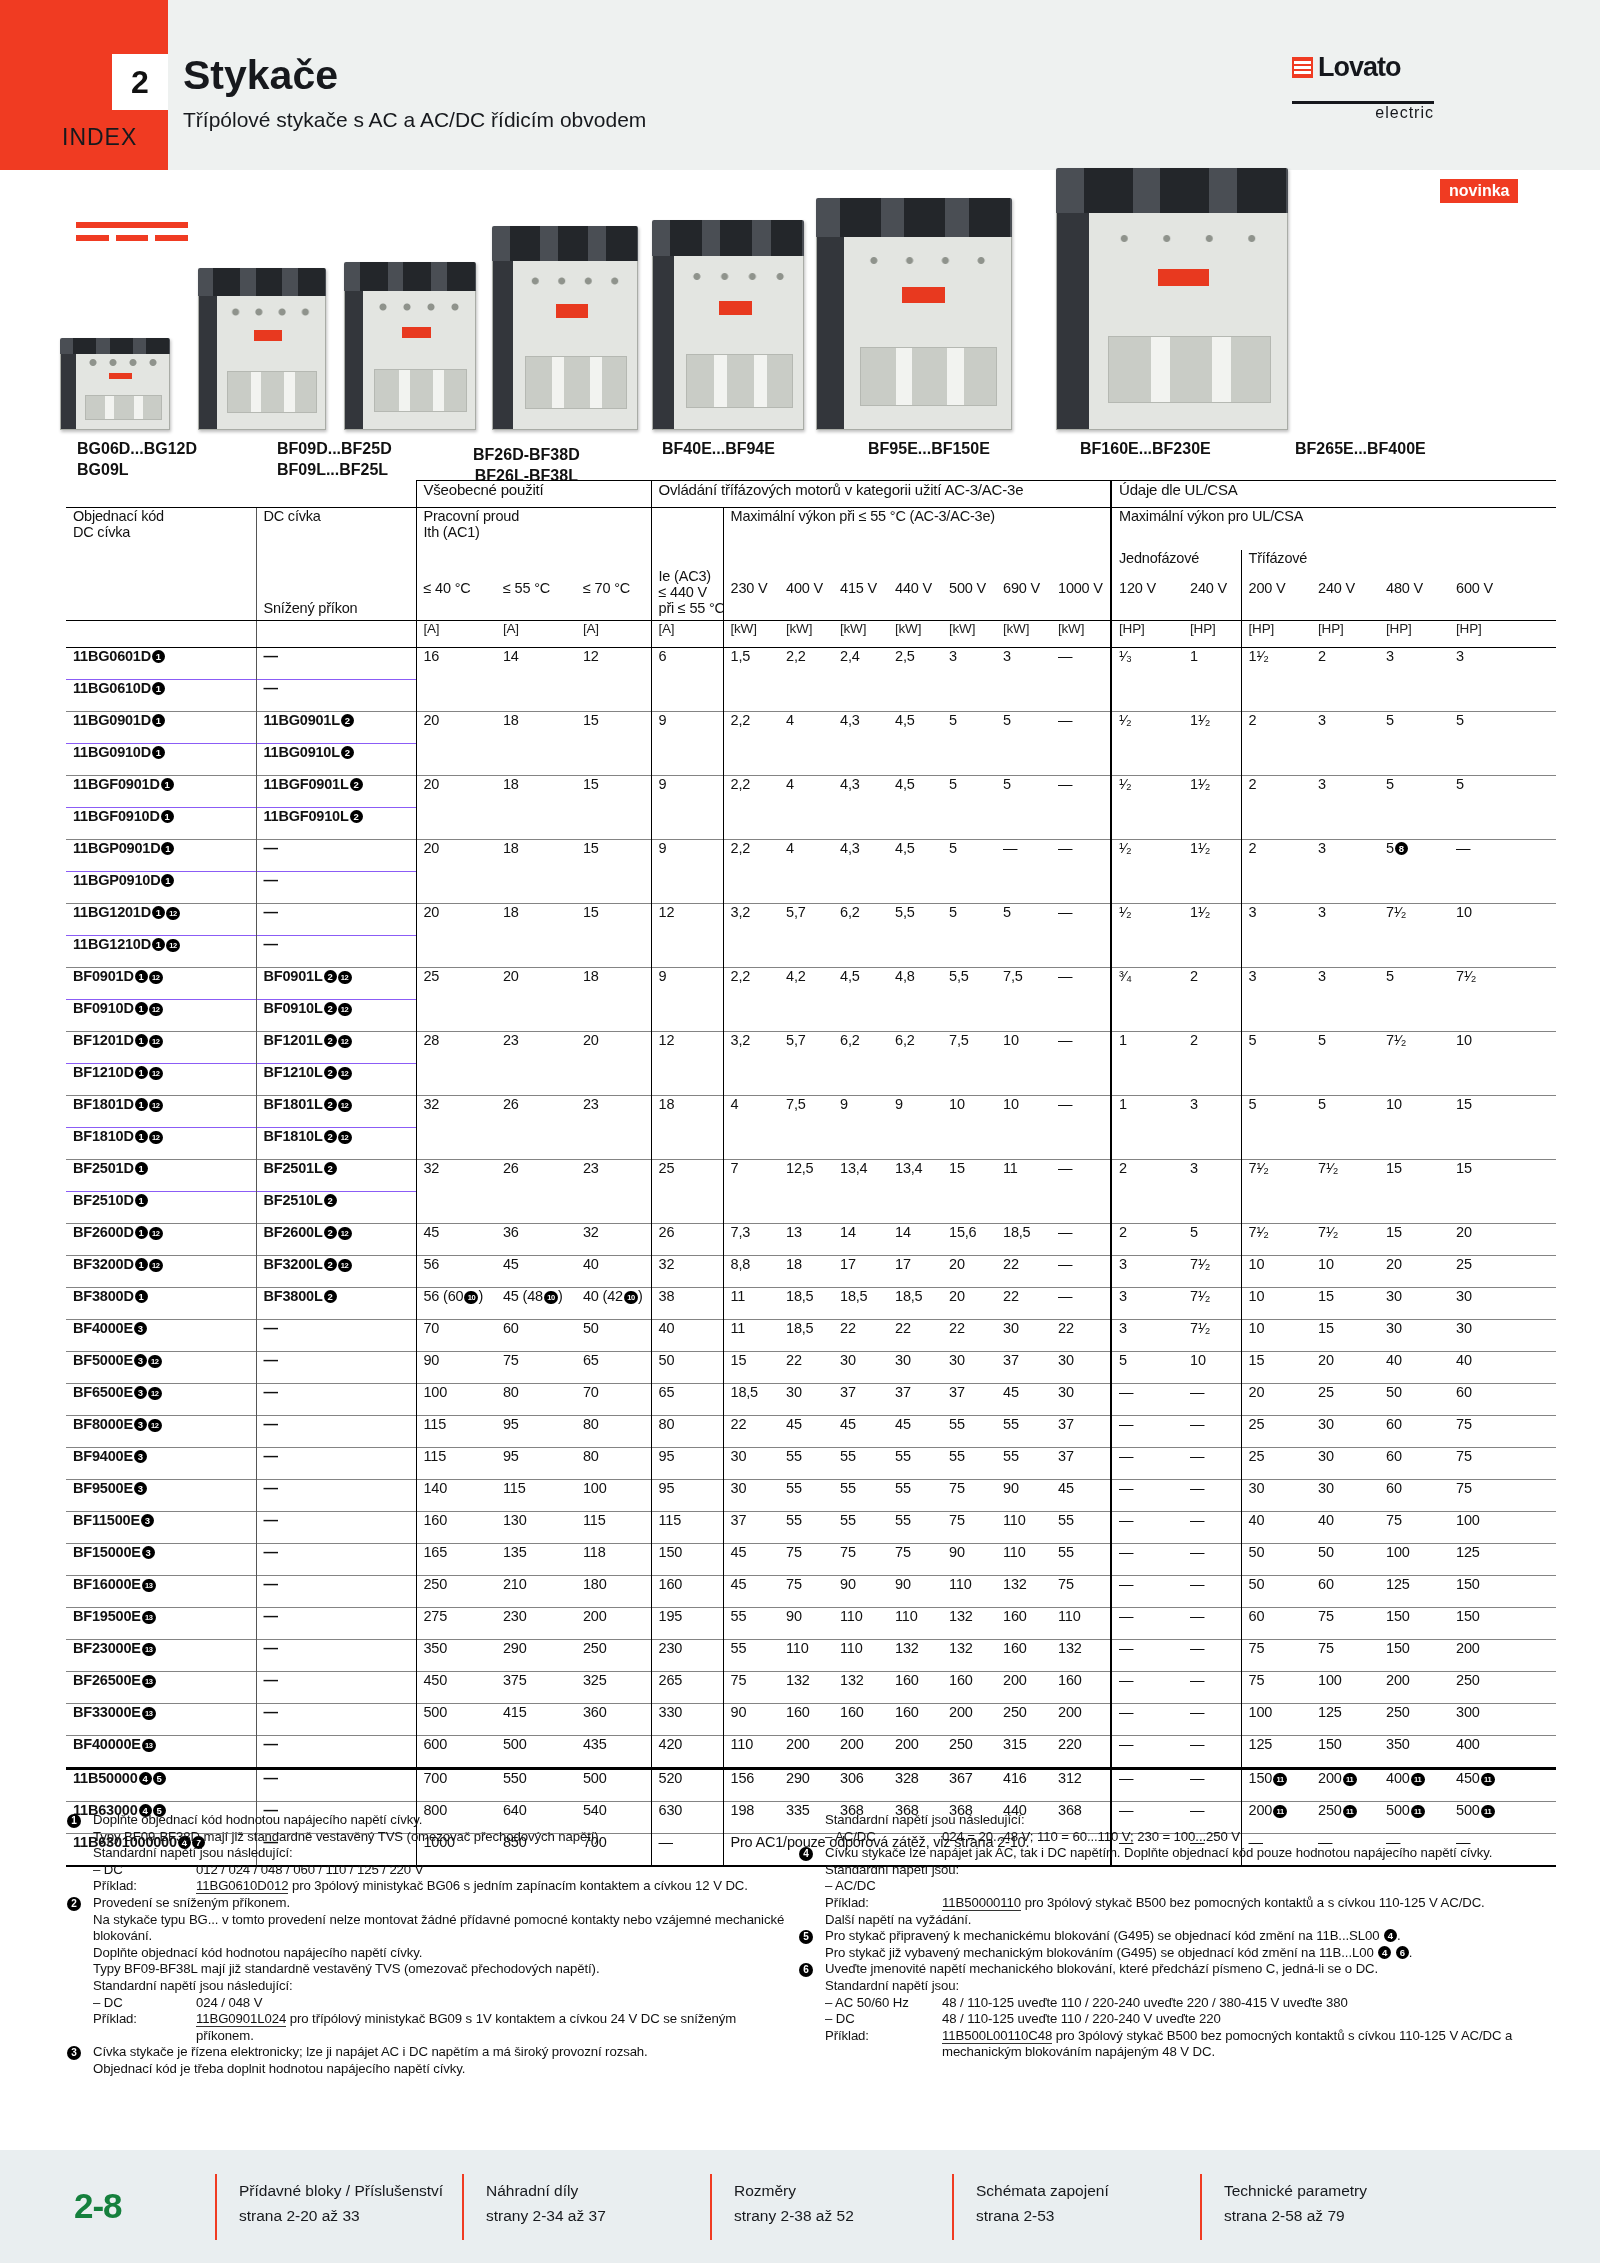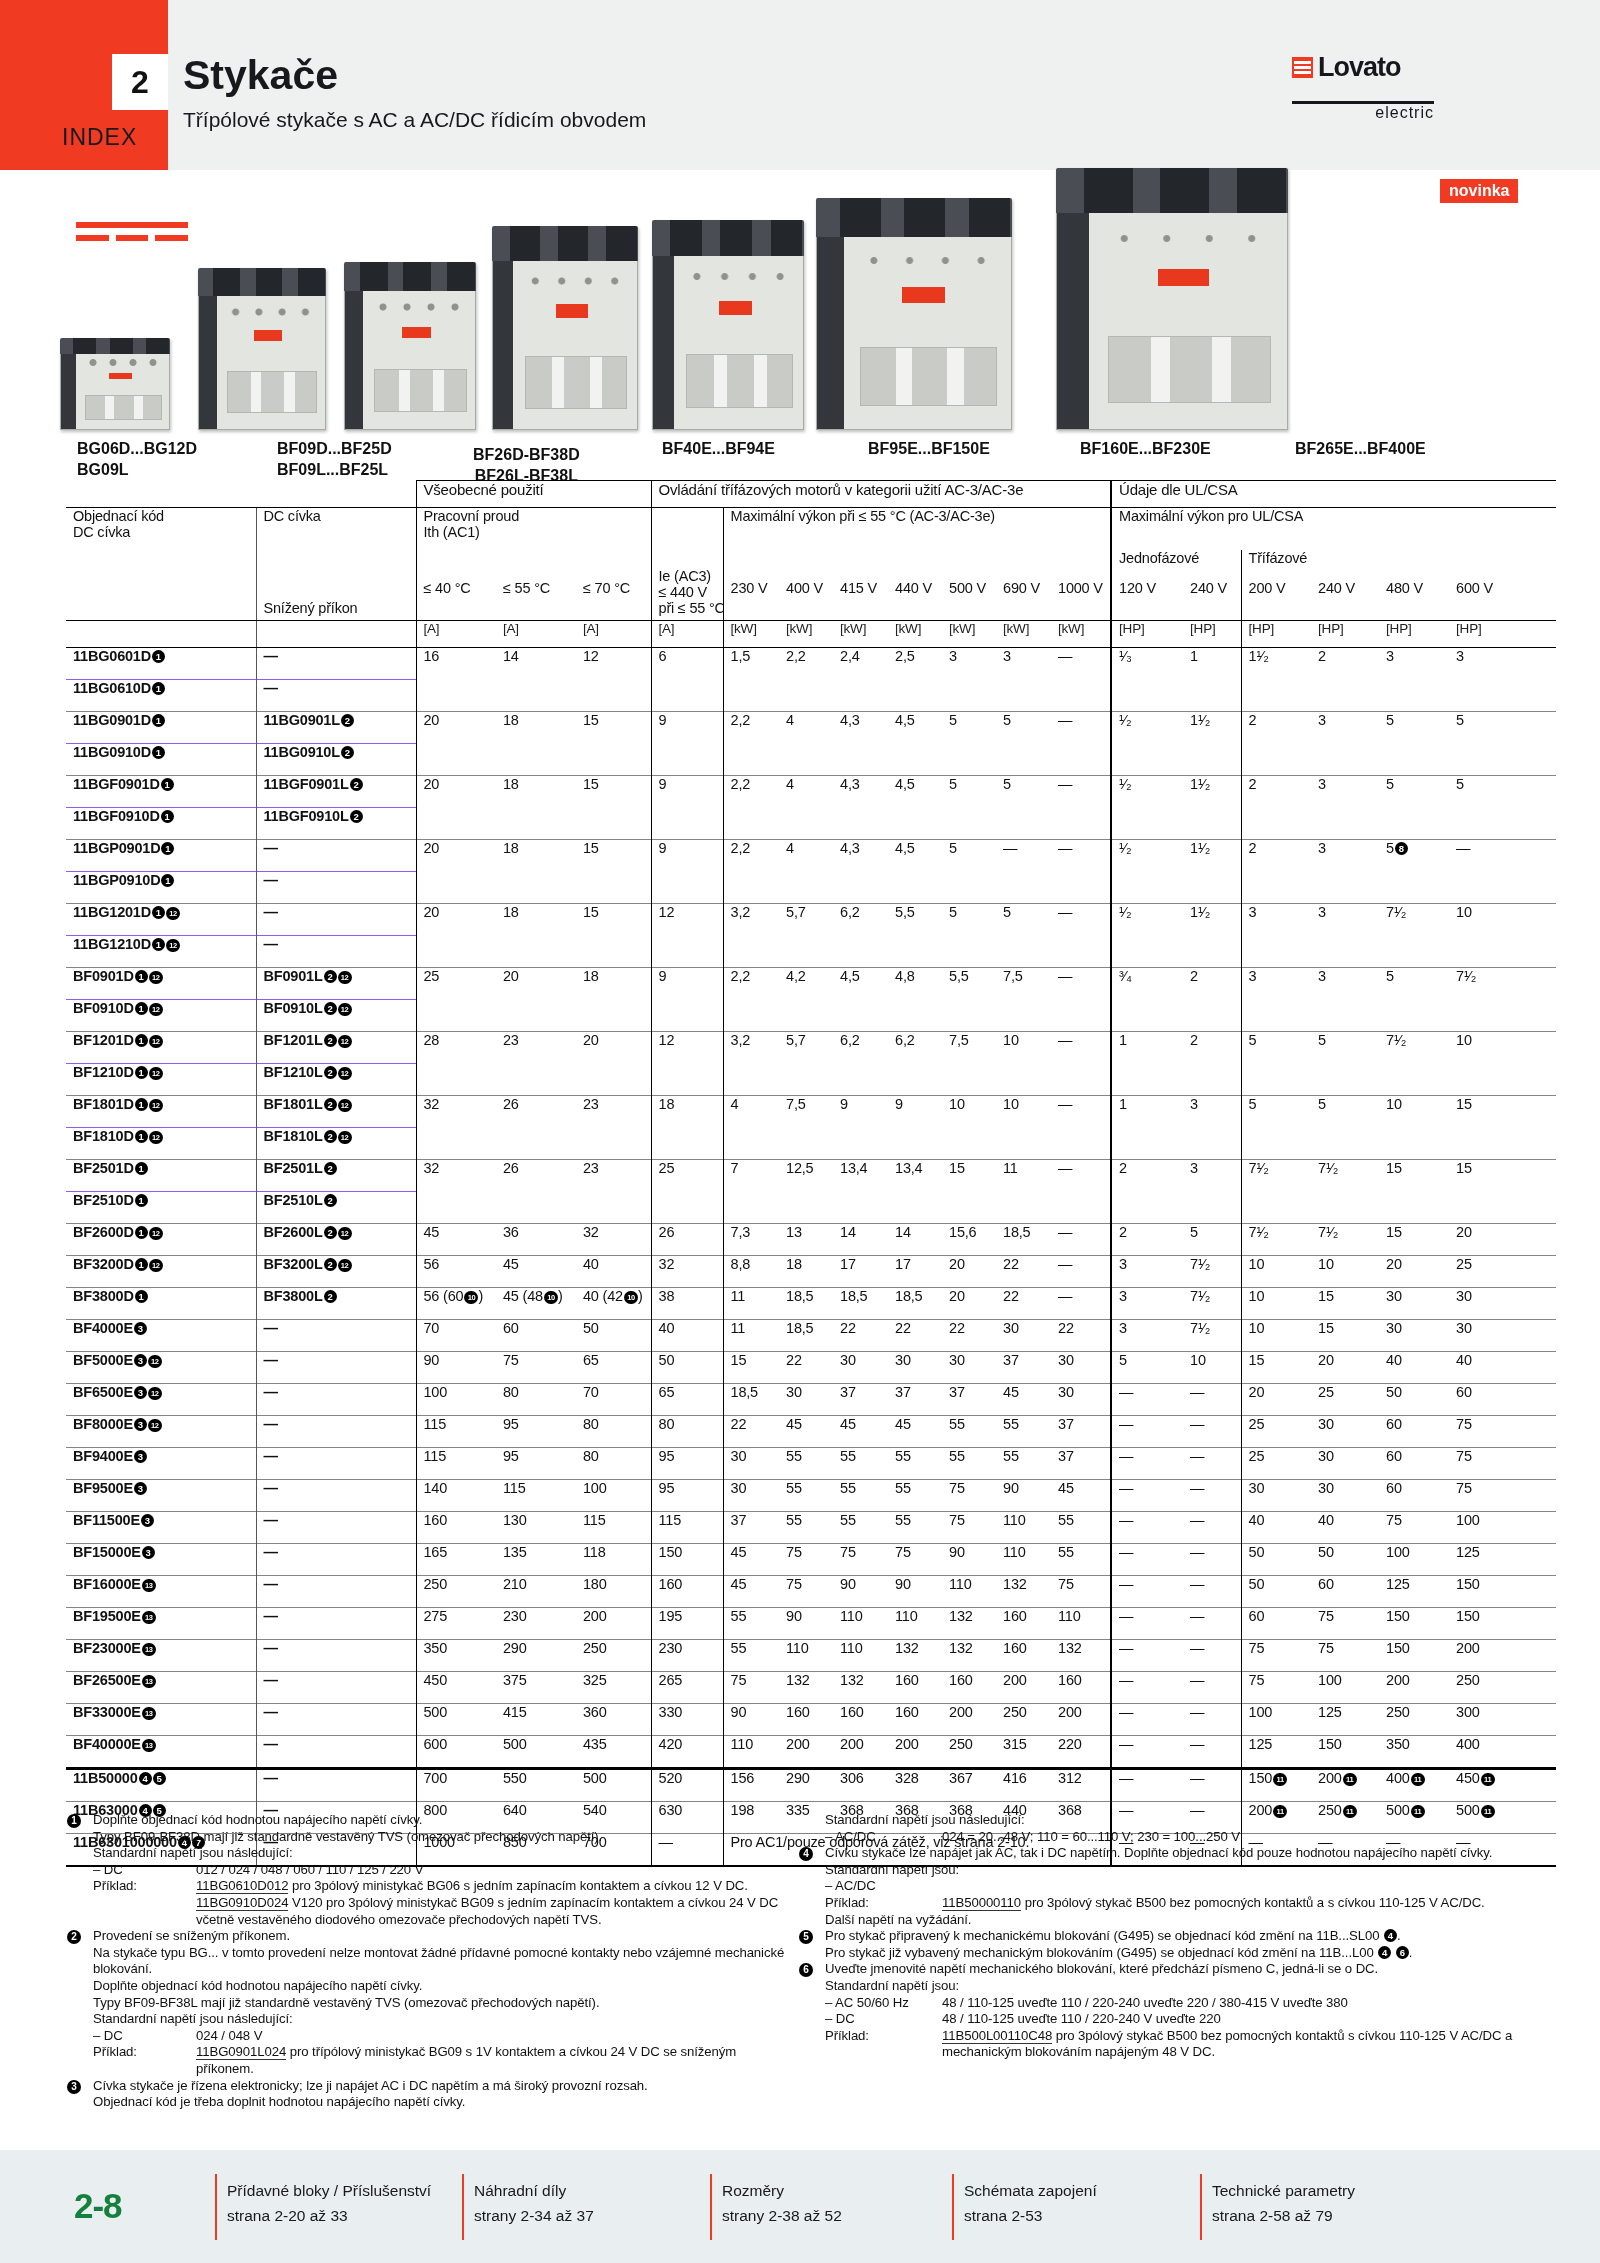--- a/index.html
+++ b/index.html
@@ -74,21 +74,21 @@
   .fnote{display:grid;grid-template-columns:27px 1fr;}
   .fnum{padding-top:1px;}
   .fnum .m{width:14px;height:14px;line-height:14px;font-size:10px;}
   .fline{display:flex;}
   .flabel{flex:0 0 103px;}
   .fn-right .flabel{flex:0 0 117px;}
   .ftext{flex:1;white-space:normal;}
   
   .footer{position:absolute;left:0;top:2150px;width:1600px;height:113px;background:#e9eef0;}
   .page-num{position:absolute;left:74px;top:36px;color:#15803d;font-size:35px;font-weight:bold;letter-spacing:-1px;}
-  .f-item{position:absolute;top:24px;height:66px;border-left:2px solid #f03b22;padding:8px 0 0 10px;box-sizing:border-box;}
+  .f-item{position:absolute;top:24px;height:66px;border-left:2px solid #f03b22;padding:8px 0 0 22px;box-sizing:border-box;}
   .f-title{font-size:15.5px;color:#17191d;}
   .f-pages{font-size:15.5px;color:#17191d;margin-top:7px;}
 </style>
 </head>
 <body>
 
 <div class="page">
 
   <div class="band"></div>
   <div class="chapter-block">
@@ -948,21 +948,20 @@
           <div class="fline">
             <span class="flabel">– DC</span>
             <span class="ftext">012 / 024 / 048 / 060 / 110 / 125 / 220 V</span>
           </div>
           <div class="fline">
             <span class="flabel">Příklad:</span>
             <span class="ftext"><span class="u">11BG0610D012</span> pro 3pólový ministykač BG06 s jedním zapínacím kontaktem a cívkou 12 V DC.</span>
           </div>
           <div class="fline">
             <span class="flabel"></span>
-            <span class="ftext"><span class="u">11BG0910D024</span> V120 pro 3pólový ministykač BG09 s jedním zapínacím kontaktem a cívkou 24 V DC včetně vestavěného diodového omezovače přechodových napětí TVS.</span>
           </div>
         </div>
       </div>
       <div class="fnote">
         <div class="fnum"><span class="m">2</span></div>
         <div>
           <div class="fline">
             <span class="ftext">Provedení se sníženým příkonem.</span>
           </div>
           <div class="fline">

